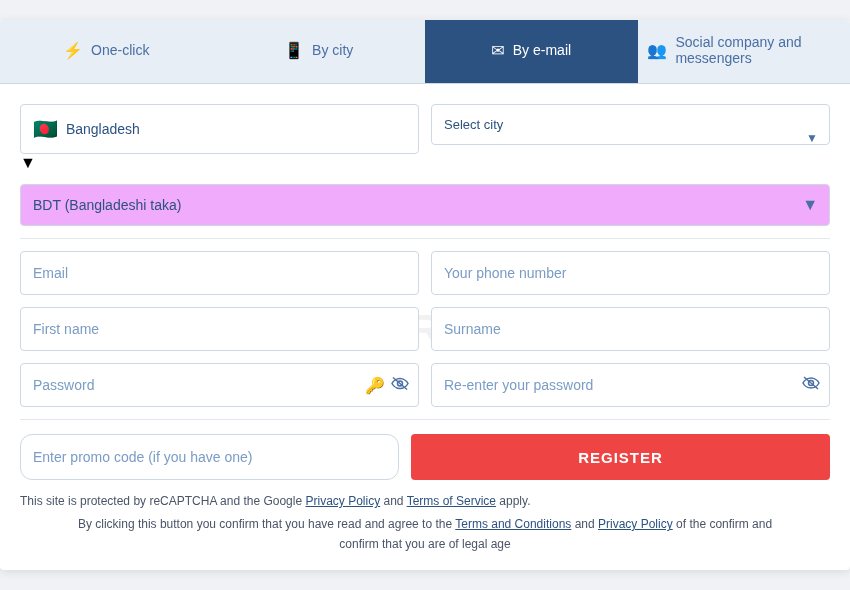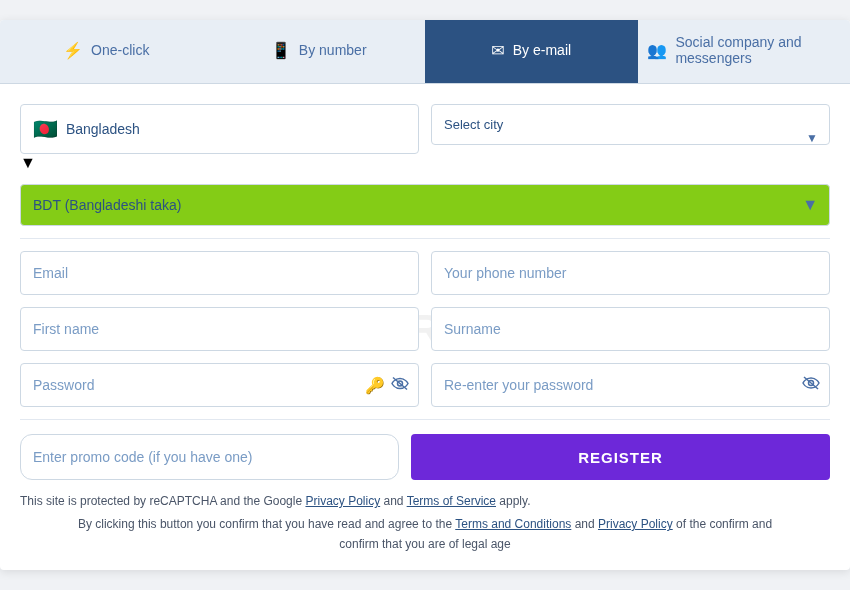--- a/index.html
+++ b/index.html
@@ -150,21 +150,21 @@
       position: relative;
       width: 100%;
     }
     .currency-wrapper select {
       width: 100%;
       border: 1.5px solid #cdd8e3;
       border-radius: 4px;
       padding: 12px 36px 12px 12px;
       font-size: 14px;
       color: #2c5282;
-      background: #84cc16;
+      background: #f0abfc;
       appearance: none;
       cursor: pointer;
     }
     .currency-wrapper .chevron {
       position: absolute;
       right: 12px;
       top: 50%;
       transform: translateY(-50%);
       color: #4a6fa5;
       pointer-events: none;
@@ -185,21 +185,21 @@
       border-radius: 12px;
       padding: 14px 12px;
       font-size: 14px;
       color: #7a9cc5;
       background: #fff;
       outline: none;
     }
     .promo-input input::placeholder { color: #7a9cc5; }
     .register-btn {
       flex: 1;
-      background: #6d28d9;
+      background: #ef4444;
       color: #fff;
       border: none;
       border-radius: 4px;
       font-size: 15px;
       font-weight: bold;
       letter-spacing: 1px;
       cursor: pointer;
       padding: 14px 20px;
       text-transform: uppercase;
     }
@@ -237,21 +237,21 @@
 
 <div class="container">
 
   <div class="tabs">
     <div class="tab">
       <span class="tab-icon">⚡</span>
       <span>One-click</span>
     </div>
     <div class="tab">
       <span class="tab-icon">📱</span>
-      <span>By number</span>
+      <span>By city</span>
     </div>
     <div class="tab active">
       <span class="tab-icon">✉</span>
       <span>By e-mail</span>
     </div>
     <div class="tab">
       <span class="tab-icon">👥</span>
       <span>Social company and messengers</span>
     </div>
   </div>

